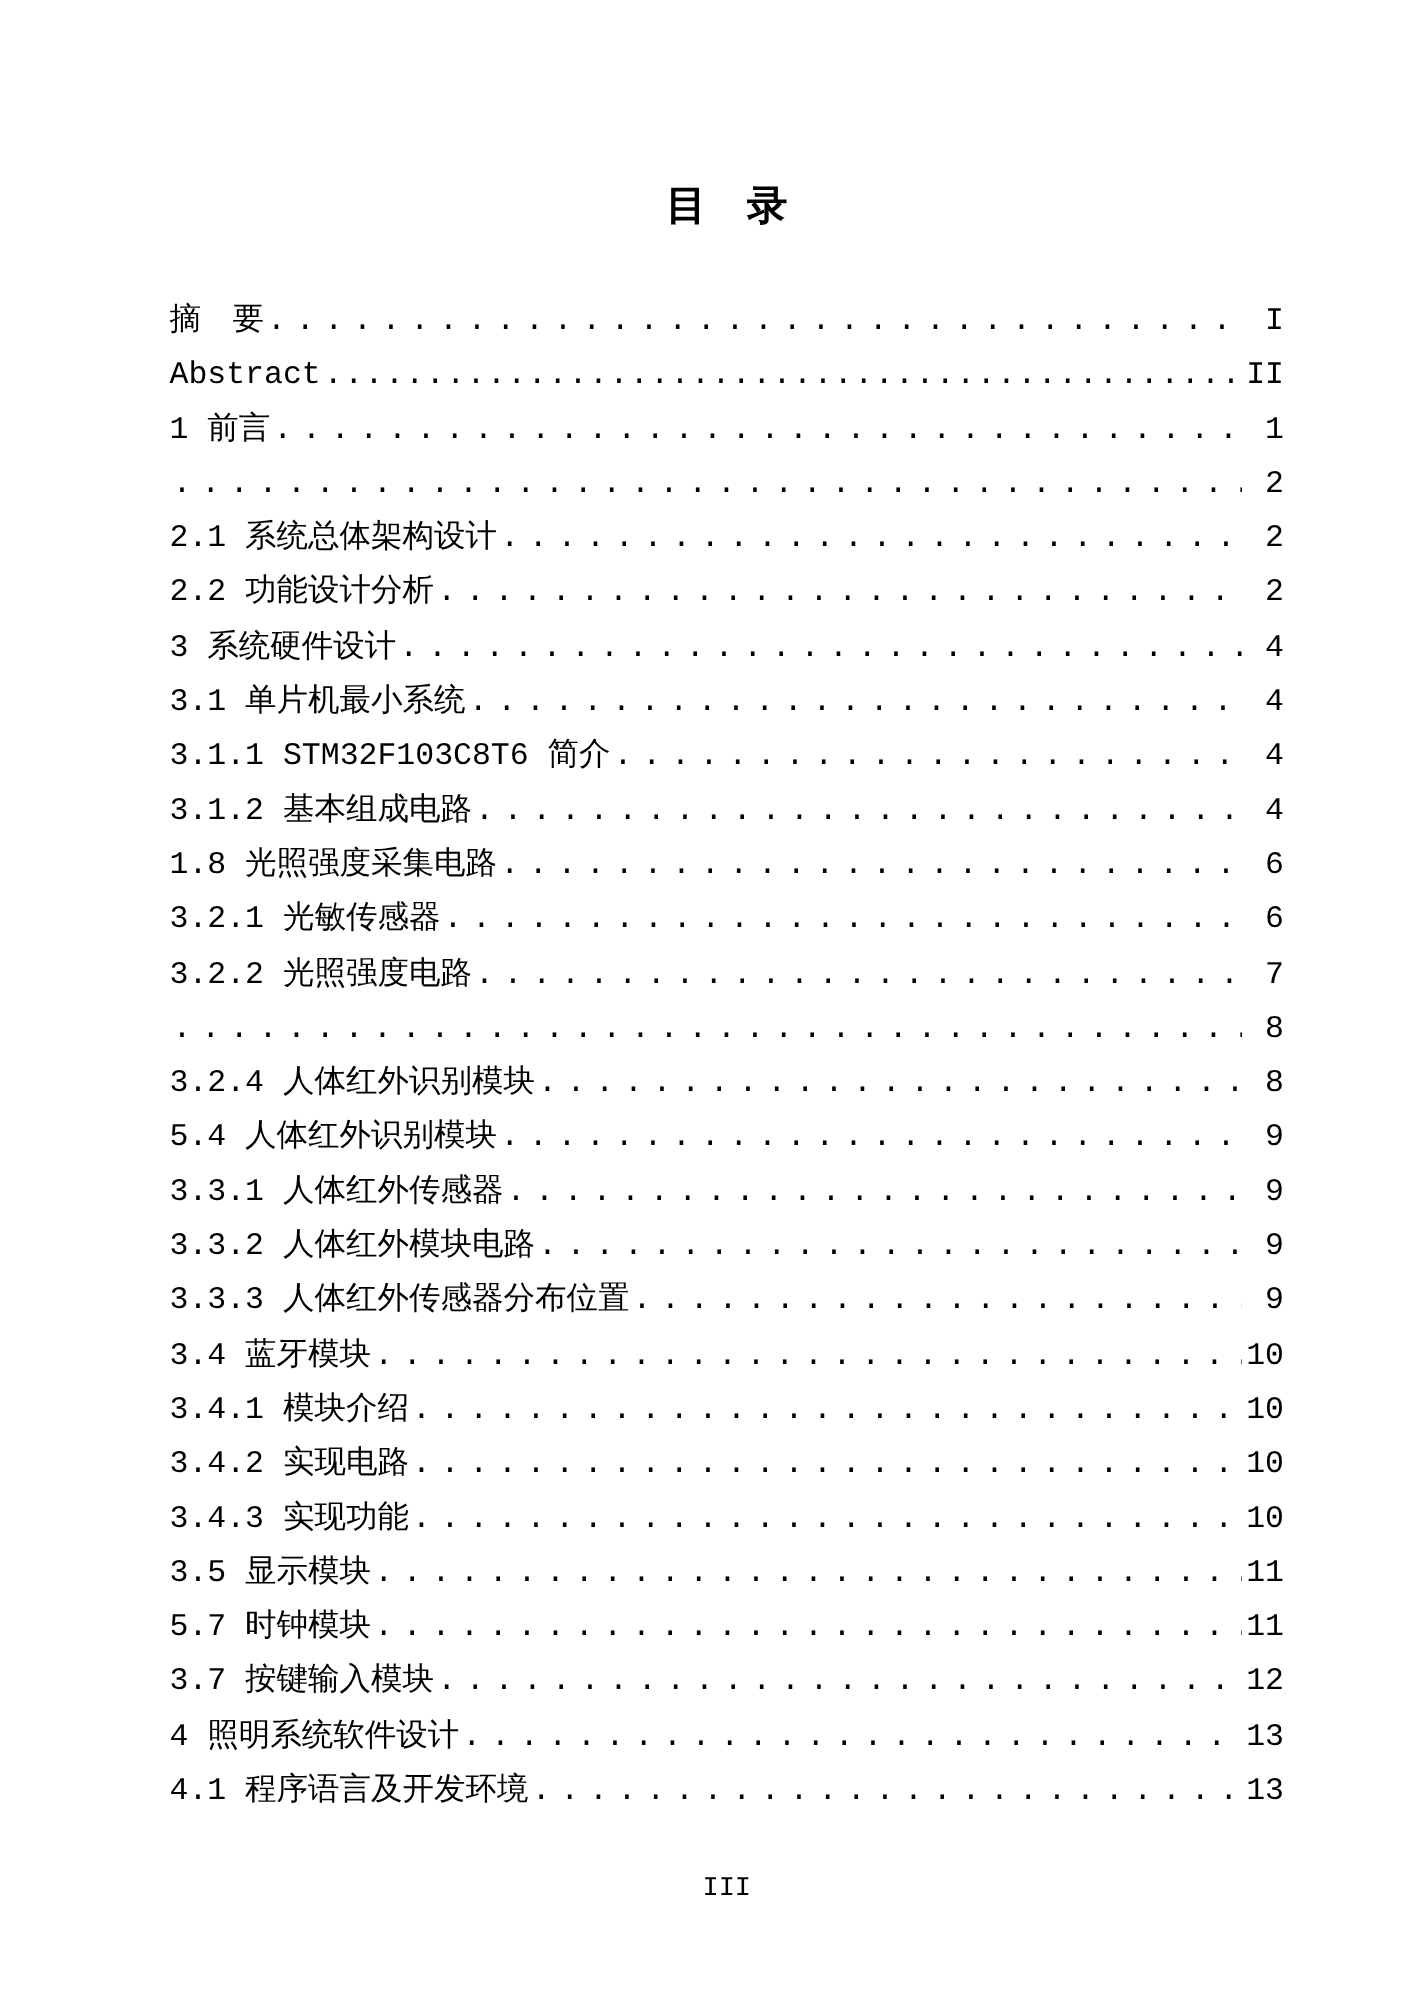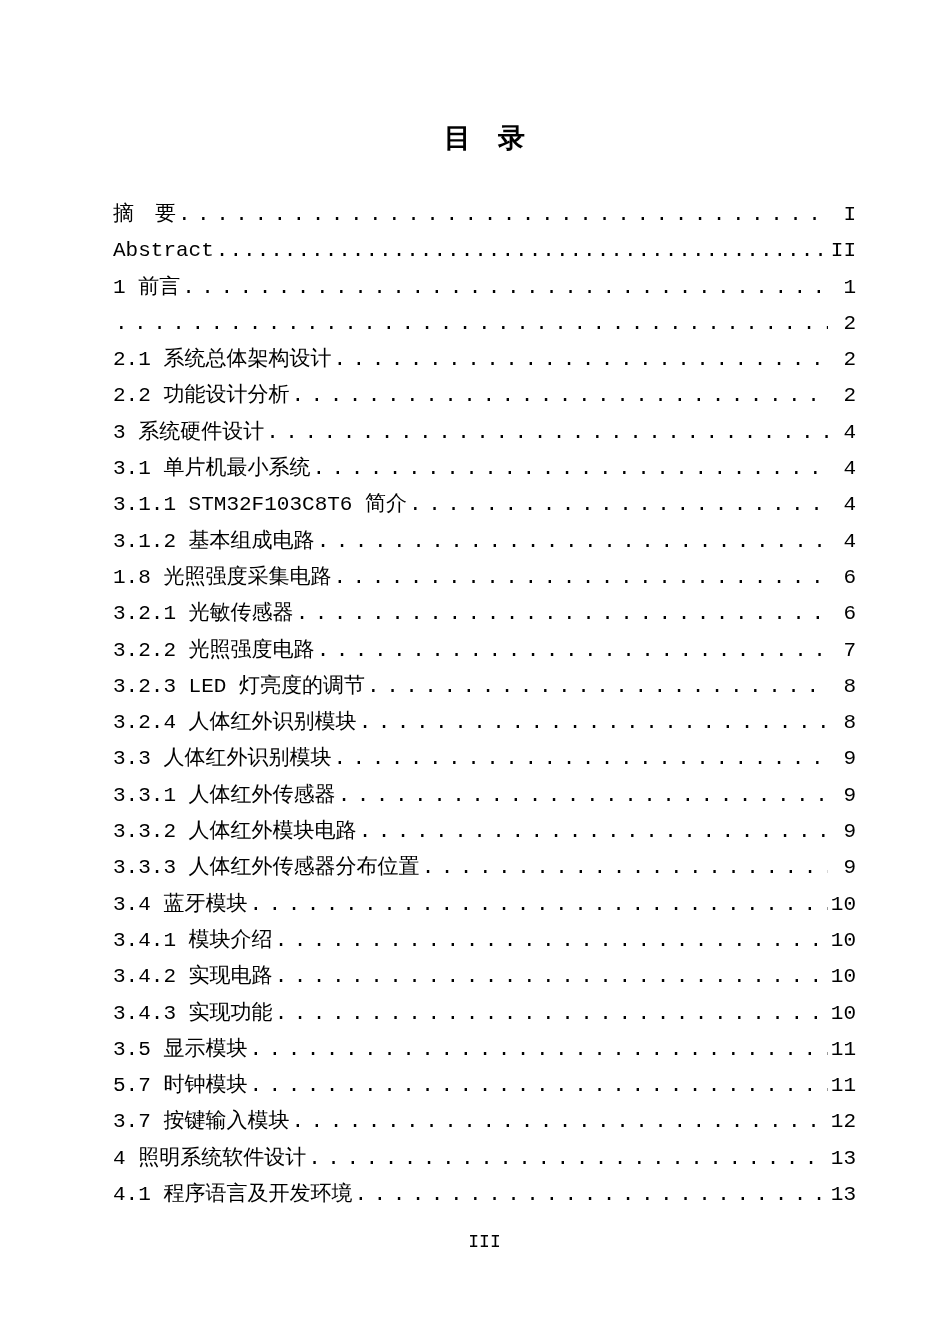--- a/index.html
+++ b/index.html
@@ -48,21 +48,21 @@
   }
   .leader.dense {
     letter-spacing: 1px;
   }
   .toc-page {
     flex: 0 0 auto;
     min-width: 28px;
     text-align: right;
   }
   .footer {
-    margin-top: 18px;
+    margin-top: 35px;
     text-align: center;
     font-size: 18px;
     line-height: 22px;
   }
 </style>
 </head>
 <body>
 
 <div class="page">
   <div class="doc-title">目　录</div>
@@ -126,31 +126,30 @@
         <span class="toc-label">3.2.1 光敏传感器</span>
         <span class="leader spaced">............................................................................................................................................................................................................................................................................................................</span>
         <span class="toc-page">6</span>
       </div>
       <div class="toc-row">
         <span class="toc-label">3.2.2 光照强度电路</span>
         <span class="leader spaced">............................................................................................................................................................................................................................................................................................................</span>
         <span class="toc-page">7</span>
       </div>
       <div class="toc-row">
-        <span class="toc-label">3.2.3 LED 灯亮度的调节</span>
         <span class="leader spaced">............................................................................................................................................................................................................................................................................................................</span>
         <span class="toc-page">8</span>
       </div>
       <div class="toc-row">
         <span class="toc-label">3.2.4 人体红外识别模块</span>
         <span class="leader spaced">............................................................................................................................................................................................................................................................................................................</span>
         <span class="toc-page">8</span>
       </div>
       <div class="toc-row">
-        <span class="toc-label">3.3 人体红外识别模块</span>
+        <span class="toc-label">5.4 人体红外识别模块</span>
         <span class="leader spaced">............................................................................................................................................................................................................................................................................................................</span>
         <span class="toc-page">9</span>
       </div>
       <div class="toc-row">
         <span class="toc-label">3.3.1 人体红外传感器</span>
         <span class="leader spaced">............................................................................................................................................................................................................................................................................................................</span>
         <span class="toc-page">9</span>
       </div>
       <div class="toc-row">
         <span class="toc-label">3.3.2 人体红外模块电路</span>

